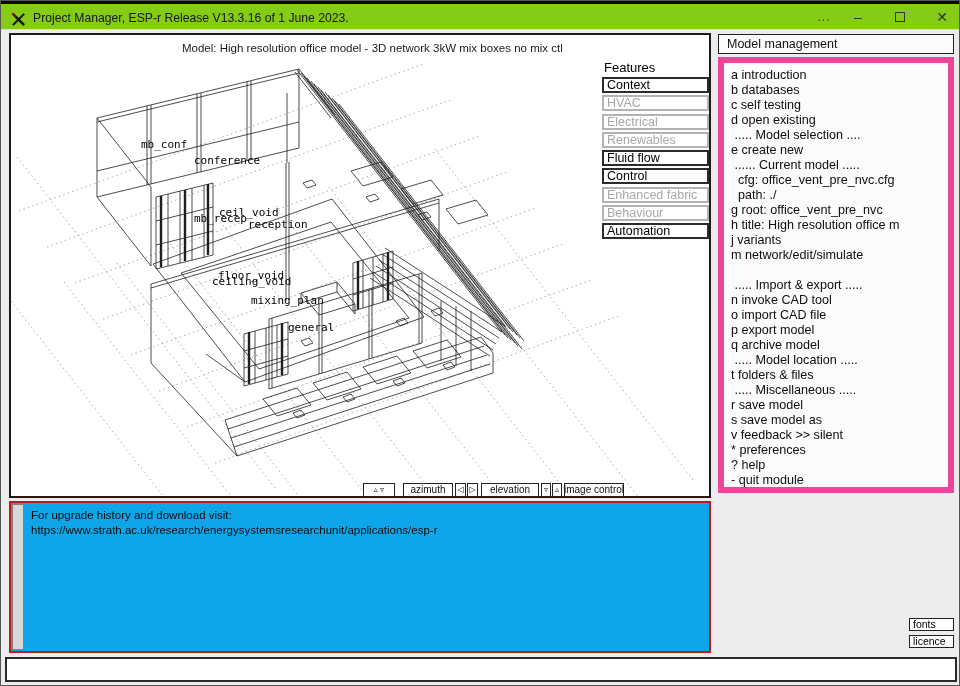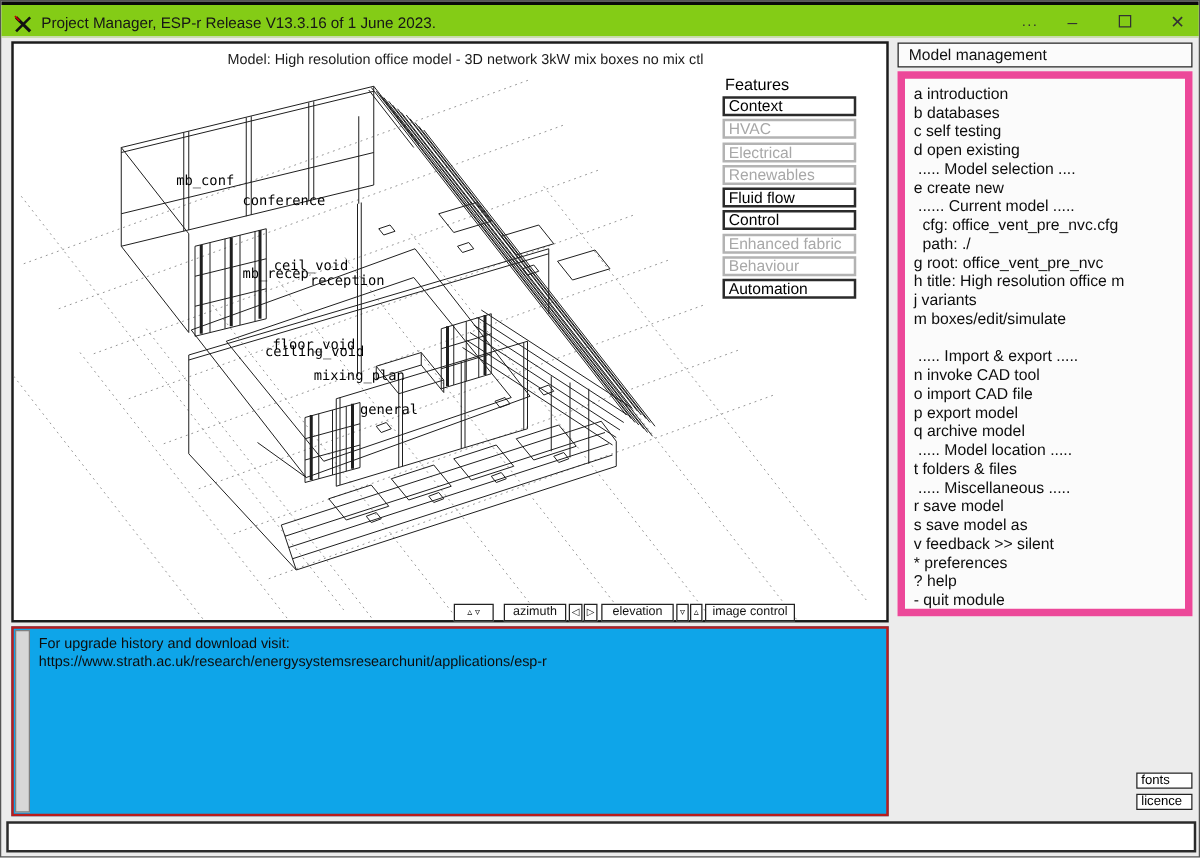--- a/index.html
+++ b/index.html
@@ -25,21 +25,21 @@
   
   #canvas{left:8px;top:32px;width:702px;height:465px;background:#fff;border:2px solid #1c1c1c;}
   #caption{left:171px;top:7px;font-size:11.5px;color:#1b1b1b;white-space:nowrap;}
   svg{position:absolute;left:0;top:0;}
   .grid{stroke:#969696;stroke-width:0.8;stroke-dasharray:1.5 3.2;fill:none;}
   .bld{stroke:#1f1f1f;stroke-width:0.8;fill:none;}
   .thick{stroke:#1f1f1f;stroke-width:2.4;fill:none;}
   .zlabel{font-family:"DejaVu Sans Mono",monospace;font-size:11px;fill:#000;}
 
   
-  #features{left:567px;top:25px;width:110px;}
+  #features{left:591px;top:25px;width:110px;}
   #features-title{font-size:13px;color:#000;margin:0 0 2px 2px;}
   .feat-btn{width:107px;height:16px;background:#fff;border:2px solid #2b2b2b;
             font-size:12.5px;line-height:12px;padding:0 0 0 3px;margin-bottom:2.3px;
             color:#000;white-space:nowrap;overflow:hidden;}
   .feat-btn.disabled{border-color:#b3b3b3;color:#a8a8a8;}
 
   
   .vc-btn{position:absolute;top:448px;height:14px;border:1.5px solid #222;background:#fff;
           font-size:10px;line-height:10px;display:flex;align-items:center;justify-content:center;
           white-space:nowrap;color:#111;}
@@ -187,40 +187,40 @@
     </div>
 
     <div id="view-controls">
         <div class="vc-btn vc-tri" style="left: 352px; width: 32px;">▵ ▿</div>
         <div class="vc-btn" style="left: 392px; width: 50px;">azimuth</div>
         <div class="vc-btn vc-tri" style="left: 444px; width: 11px;">◁</div>
         <div class="vc-btn vc-tri" style="left: 456px; width: 11px;">▷</div>
         <div class="vc-btn" style="left: 470px; width: 58px;">elevation</div>
         <div class="vc-btn vc-tri" style="left: 530px; width: 10px;">▿</div>
         <div class="vc-btn vc-tri" style="left: 541px; width: 10px;">▵</div>
-        <div class="vc-btn" style="left: 553px; width: 72px;">image control</div>
+        <div class="vc-btn" style="left: 553px; width: 60px;">image control</div>
       </div>
   </div>
 
   <div class="abs" id="mm-header">Model management</div>
   <div class="abs" id="mm-box">
     <div id="mm-items">
         <div class="mm-item">a introduction</div>
         <div class="mm-item">b databases</div>
         <div class="mm-item">c self testing</div>
         <div class="mm-item">d open existing</div>
         <div class="mm-item"> ..... Model selection ....</div>
         <div class="mm-item">e create new</div>
         <div class="mm-item"> ...... Current model .....</div>
         <div class="mm-item">  cfg: office_vent_pre_nvc.cfg</div>
         <div class="mm-item">  path: ./</div>
         <div class="mm-item">g root: office_vent_pre_nvc</div>
         <div class="mm-item">h title: High resolution office m</div>
         <div class="mm-item">j variants</div>
-        <div class="mm-item">m boxes/edit/simulate</div>
+        <div class="mm-item">m network/edit/simulate</div>
         <div class="mm-item">&nbsp;</div>
         <div class="mm-item"> ..... Import &amp; export .....</div>
         <div class="mm-item">n invoke CAD tool</div>
         <div class="mm-item">o import CAD file</div>
         <div class="mm-item">p export model</div>
         <div class="mm-item">q archive model</div>
         <div class="mm-item"> ..... Model location .....</div>
         <div class="mm-item">t folders &amp; files</div>
         <div class="mm-item"> ..... Miscellaneous .....</div>
         <div class="mm-item">r save model</div>

